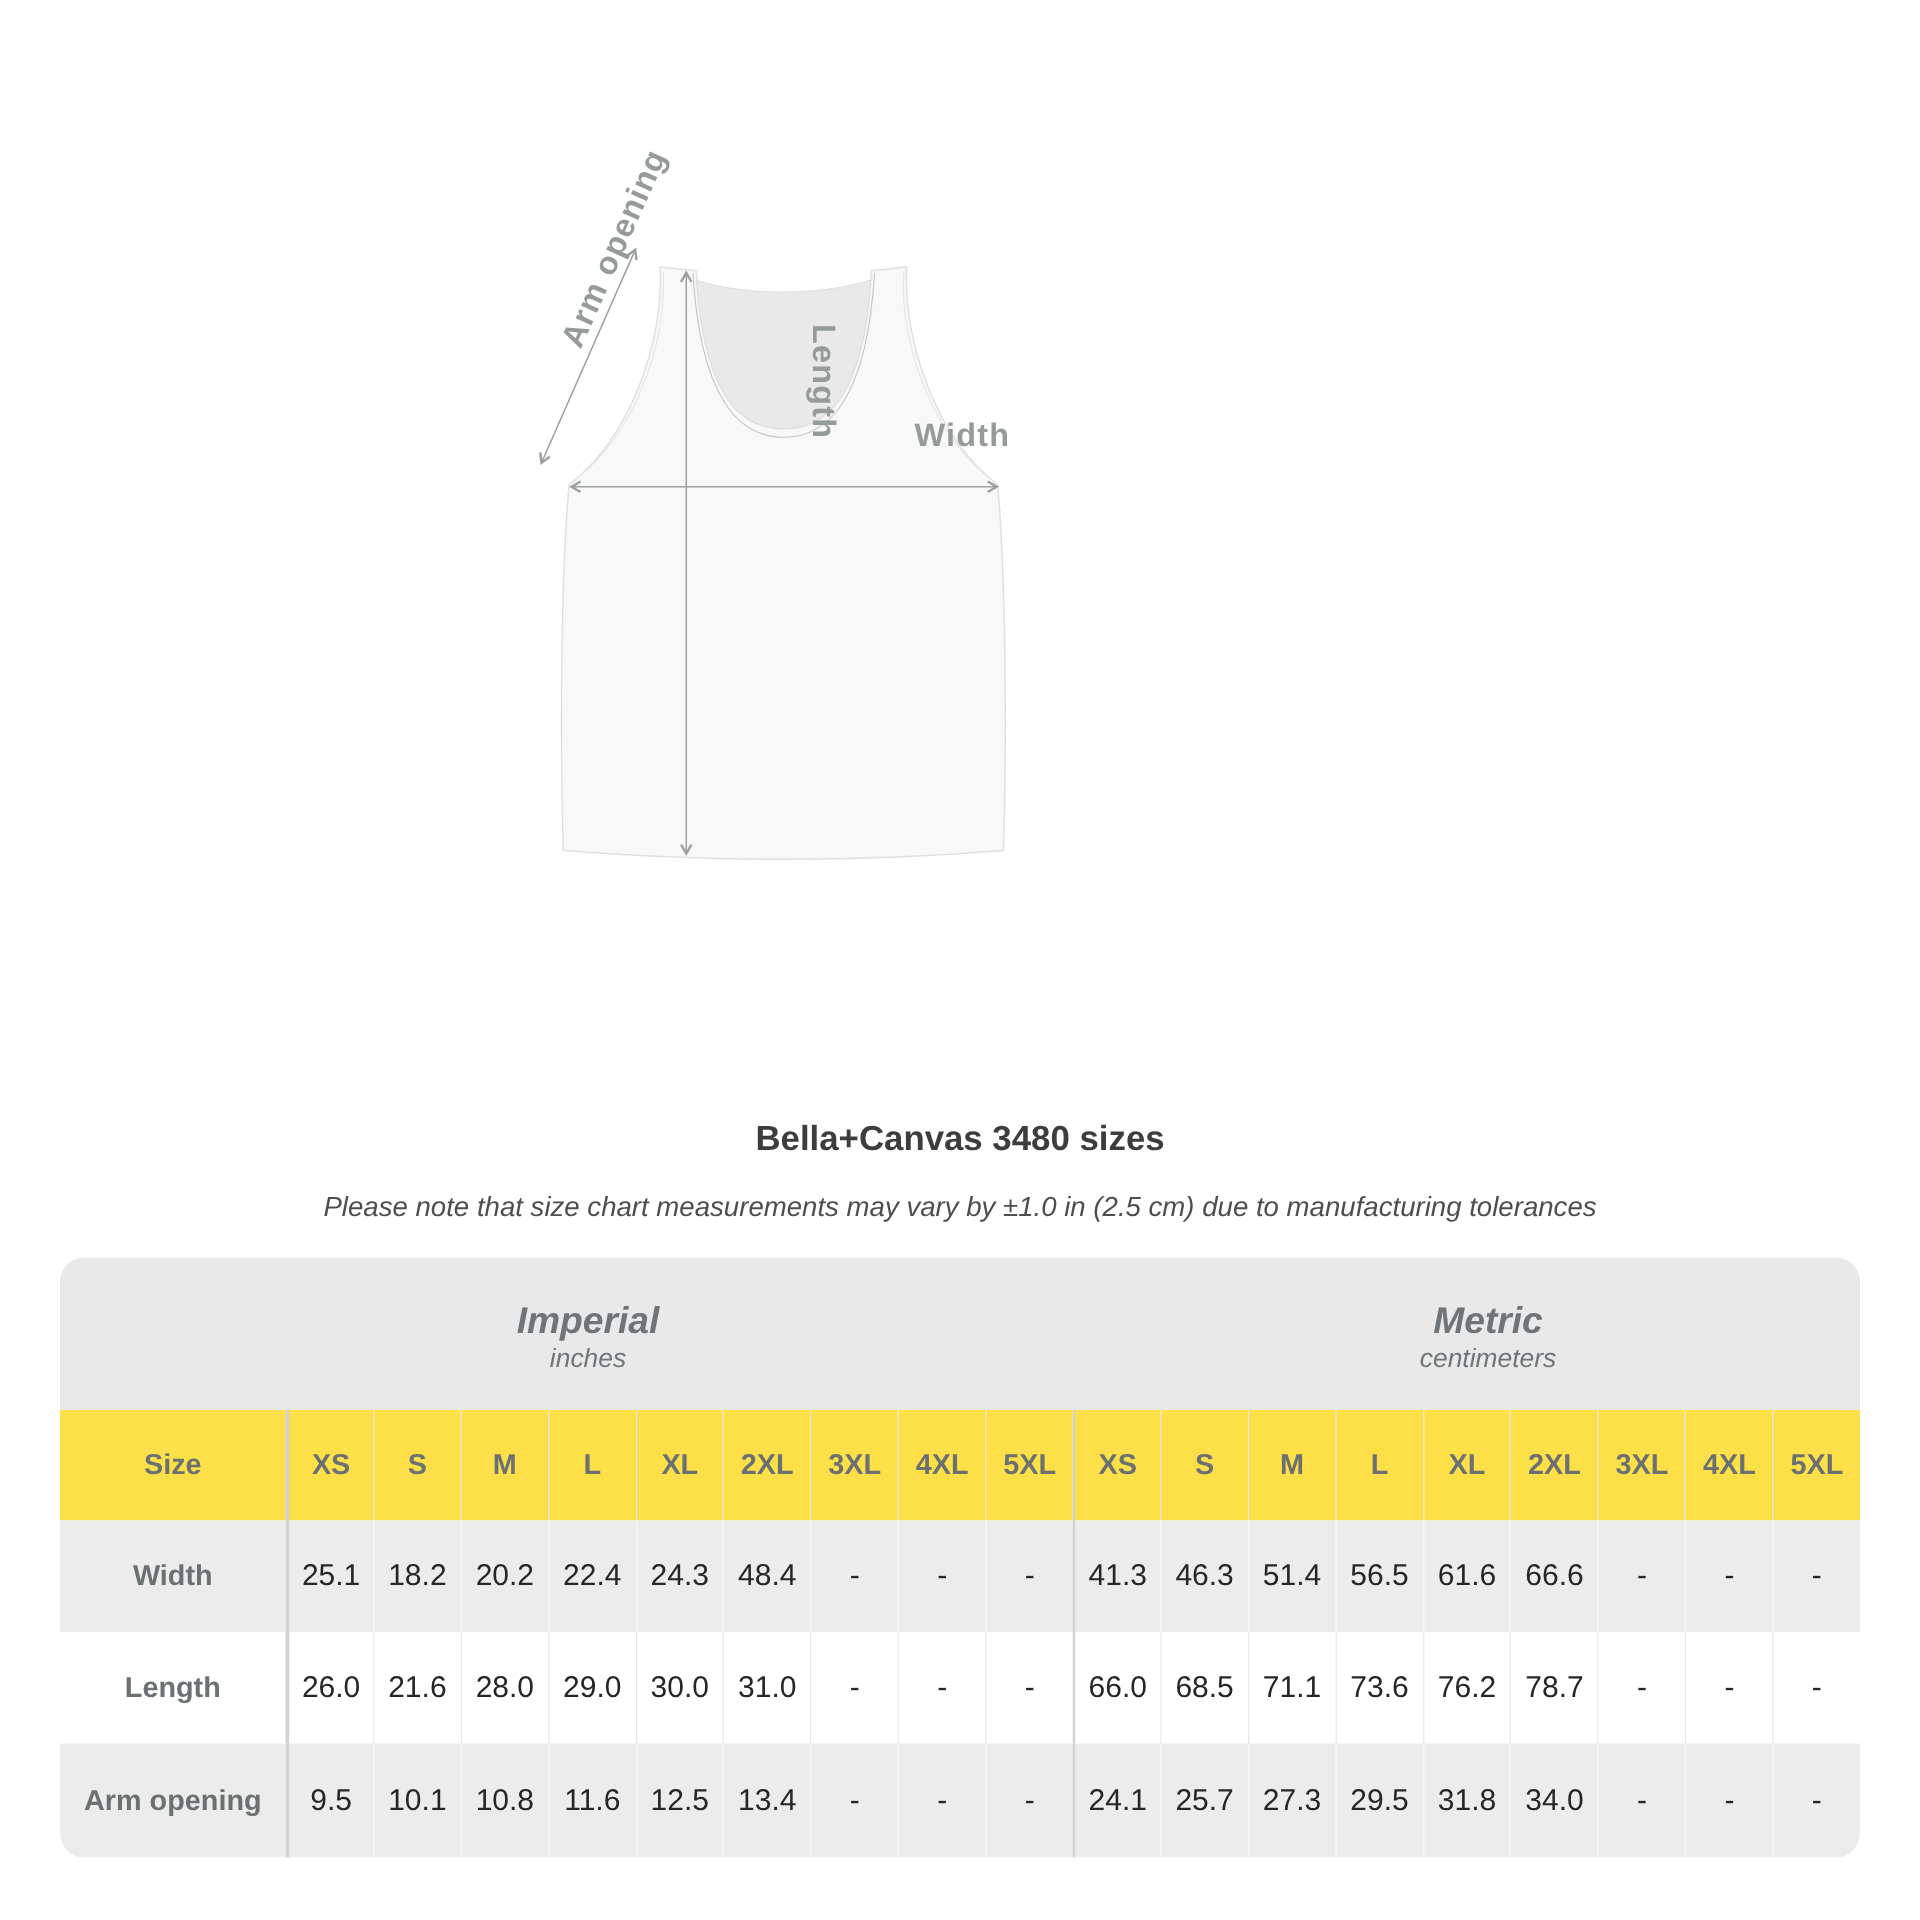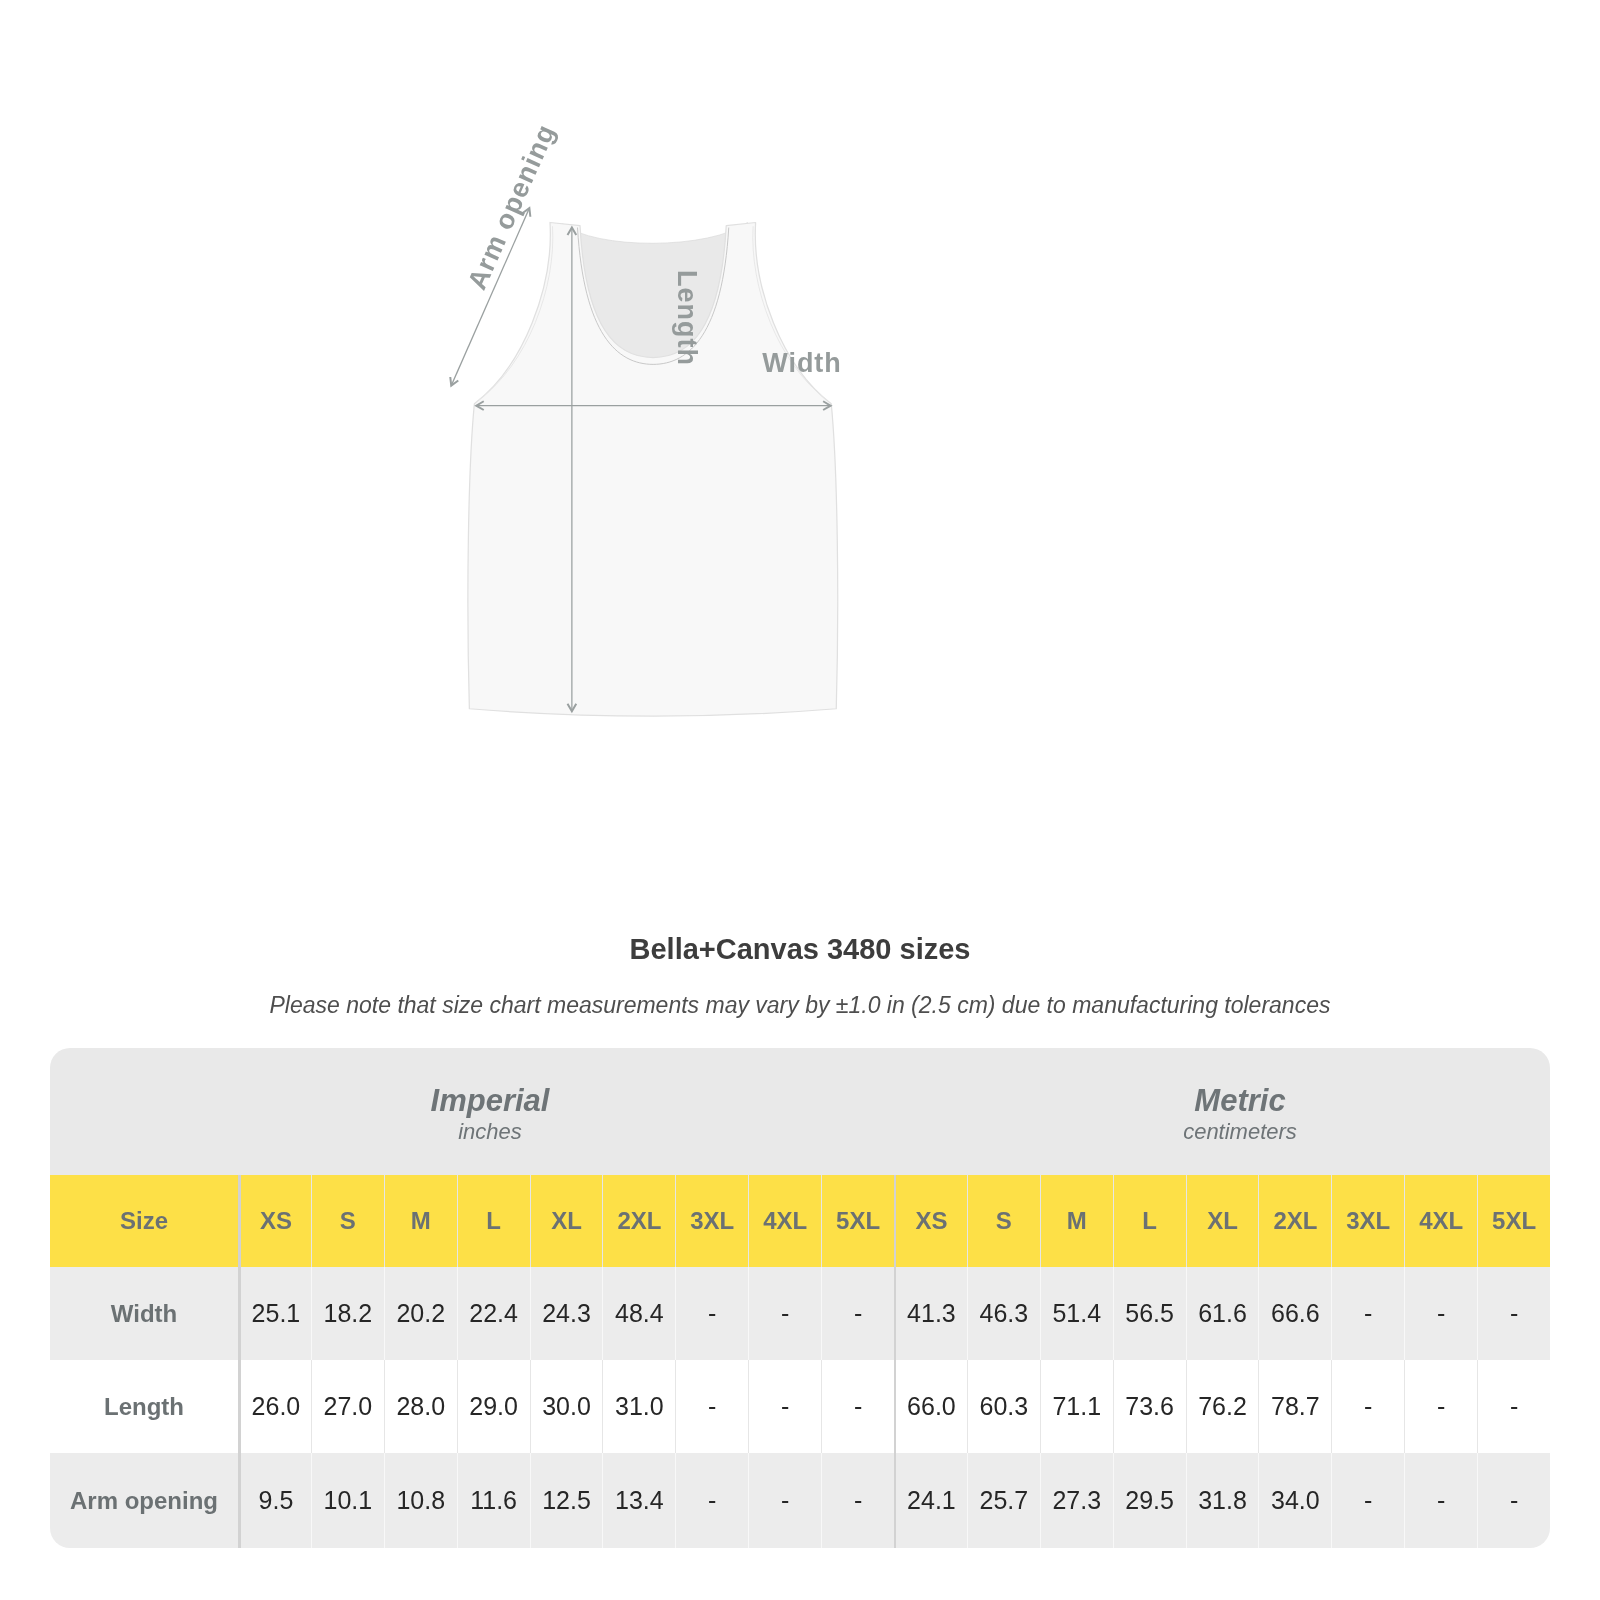--- a/index.html
+++ b/index.html
@@ -216,21 +216,21 @@
         <div class="c r-gray">
           <span class="val">-</span>
         </div>
         <div class="c r-white first">
           <span class="rowlab">Length</span>
         </div>
         <div class="c r-white strong">
           <span class="val">26.0</span>
         </div>
         <div class="c r-white">
-          <span class="val">27.0</span>
+          <span class="val">21.6</span>
         </div>
         <div class="c r-white">
           <span class="val">28.0</span>
         </div>
         <div class="c r-white">
           <span class="val">29.0</span>
         </div>
         <div class="c r-white">
           <span class="val">30.0</span>
         </div>
@@ -243,21 +243,21 @@
         <div class="c r-white">
           <span class="val">-</span>
         </div>
         <div class="c r-white">
           <span class="val">-</span>
         </div>
         <div class="c r-white mid">
           <span class="val">66.0</span>
         </div>
         <div class="c r-white">
-          <span class="val">60.3</span>
+          <span class="val">68.5</span>
         </div>
         <div class="c r-white">
           <span class="val">71.1</span>
         </div>
         <div class="c r-white">
           <span class="val">73.6</span>
         </div>
         <div class="c r-white">
           <span class="val">76.2</span>
         </div>

